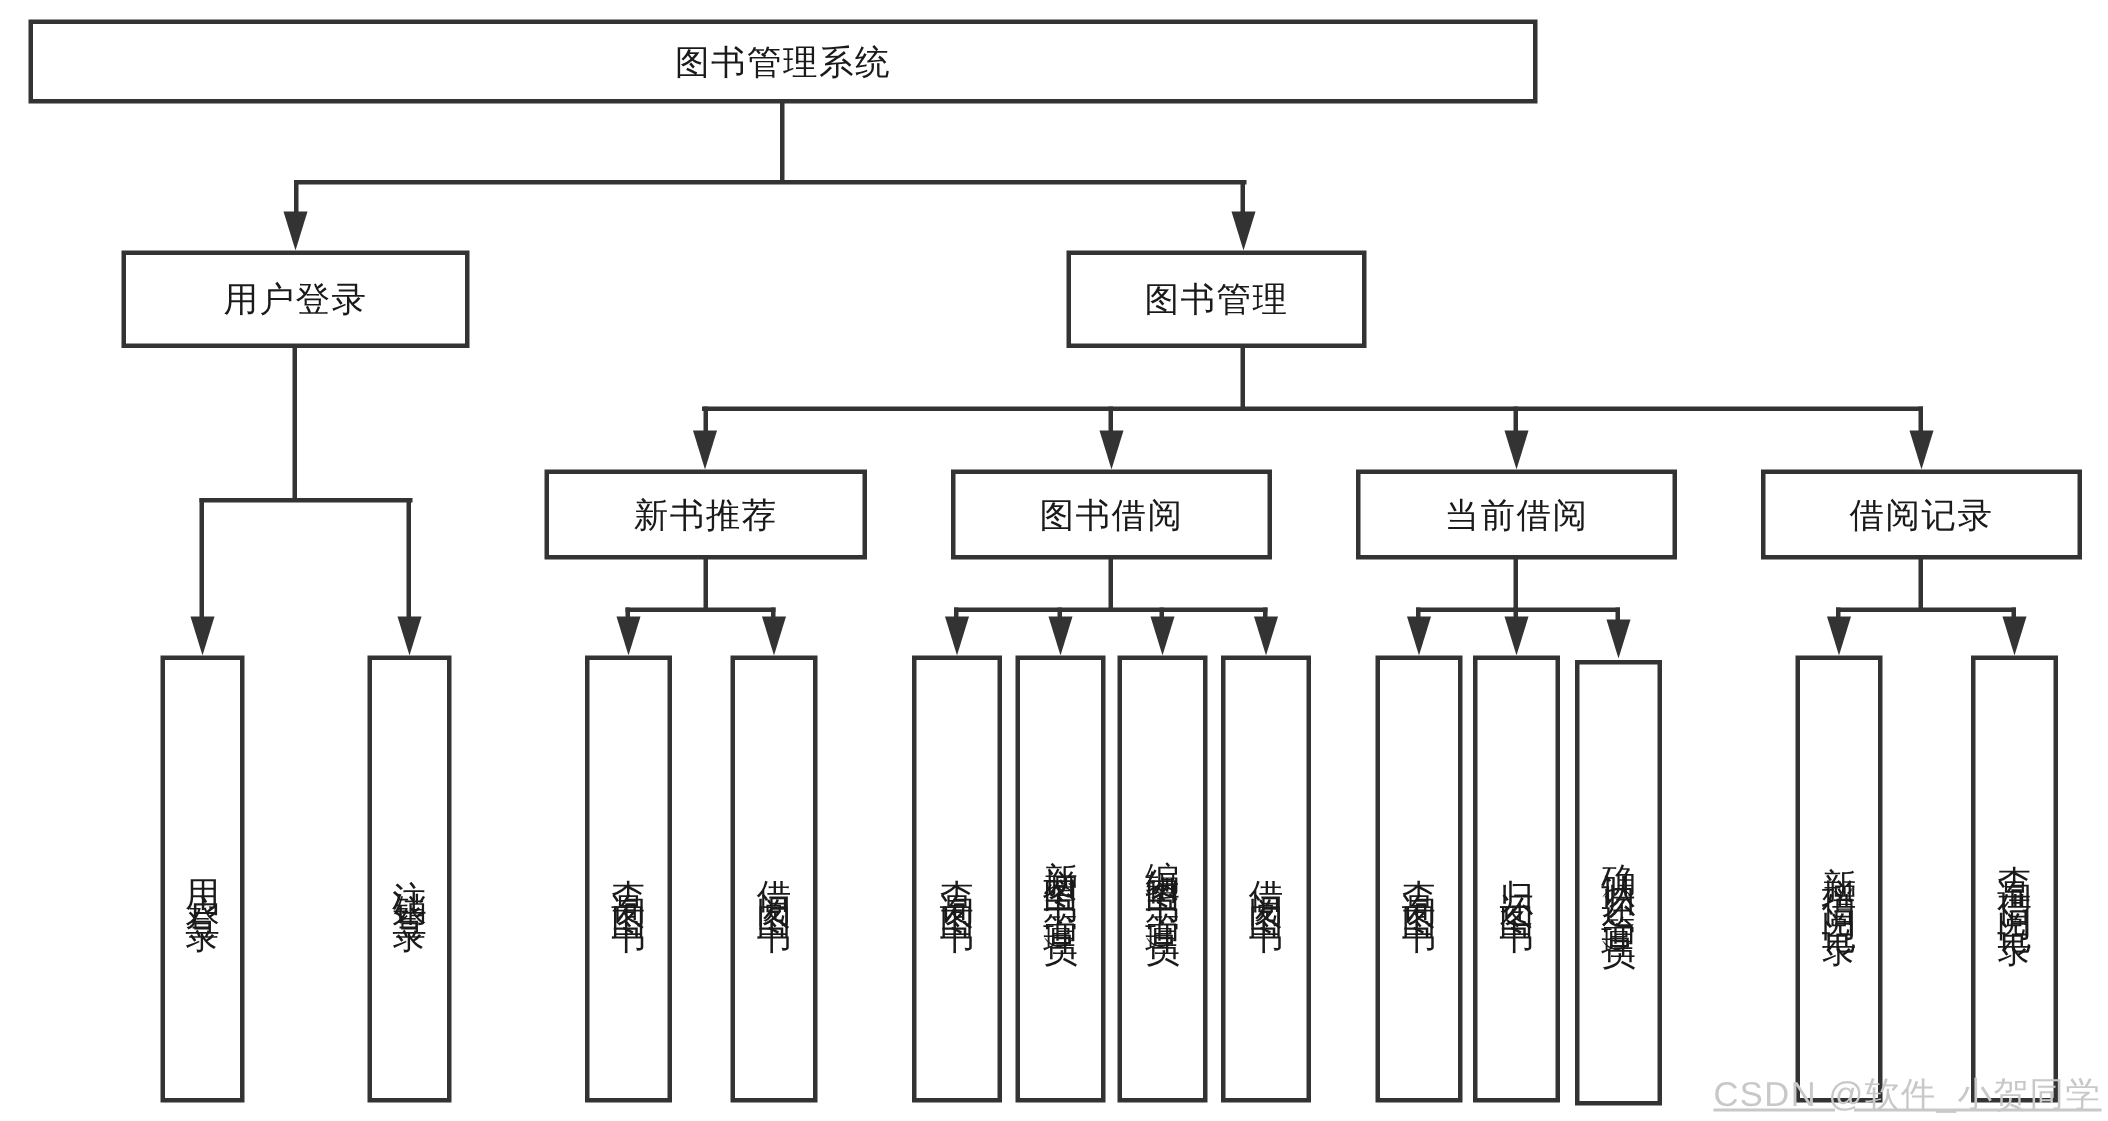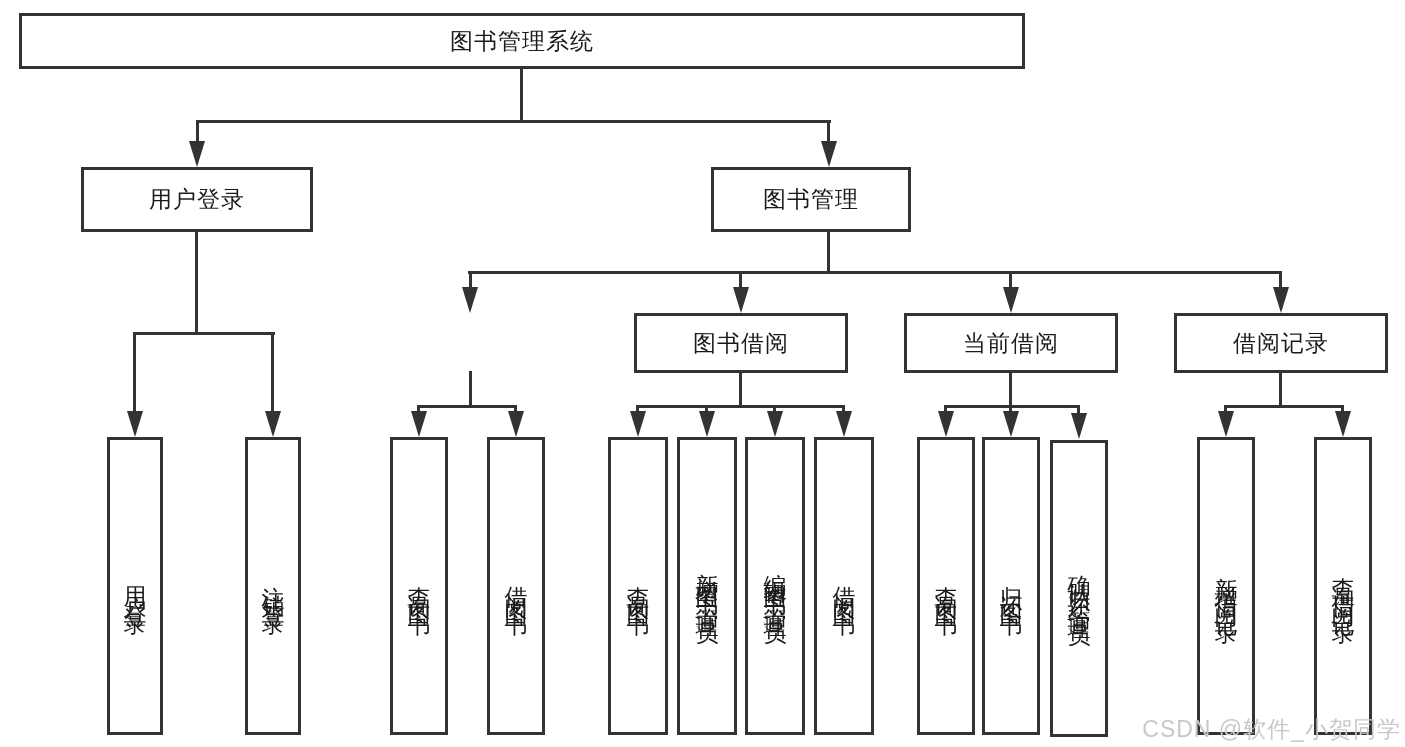--- a/index.html
+++ b/index.html
@@ -44,20 +44,21 @@
     border-right:8px solid transparent;
     border-top:26px solid var(--line);
   }
   .watermark{
     position:absolute;
     top:714px;right:4px;
     font-size:23px;
     letter-spacing:1px;
     color:var(--watermark);
     white-space:nowrap;
+    text-decoration:underline;
   }
 </style>
 </head>
 <body>
 
 <div class="canvas">
 
   <div class="box hbox" style="left:19px;top:13px;width:1006px;height:56px">图书管理系统</div>
 
   <div>
@@ -87,20 +88,21 @@
     <div class="vline" style="left:469px;top:271px;height:20px"></div>
     <div class="tri" style="left:462px;top:287px"></div>
     <div class="vline" style="left:739px;top:271px;height:20px"></div>
     <div class="tri" style="left:733px;top:287px"></div>
     <div class="vline" style="left:1009px;top:271px;height:20px"></div>
     <div class="tri" style="left:1003px;top:287px"></div>
     <div class="vline" style="left:1279px;top:271px;height:20px"></div>
     <div class="tri" style="left:1273px;top:287px"></div>
   </div>
 
+  <div class="box hbox" style="left:363px;top:313px;width:215px;height:60px">新书推荐</div>
   <div class="box hbox" style="left:904px;top:313px;width:214px;height:60px">当前借阅</div>
   <div class="box hbox" style="left:634px;top:313px;width:214px;height:60px">图书借阅</div>
   <div class="box hbox" style="left:1174px;top:313px;width:214px;height:60px">借阅记录</div>
 
   <div>
     <div class="vline" style="left:469px;top:371px;height:36px"></div>
     <div class="hline" style="left:417px;top:405px;width:100px"></div>
     <div class="vline" style="left:417px;top:405px;height:10px"></div>
     <div class="tri" style="left:411px;top:411px"></div>
     <div class="vline" style="left:514px;top:405px;height:10px"></div>

